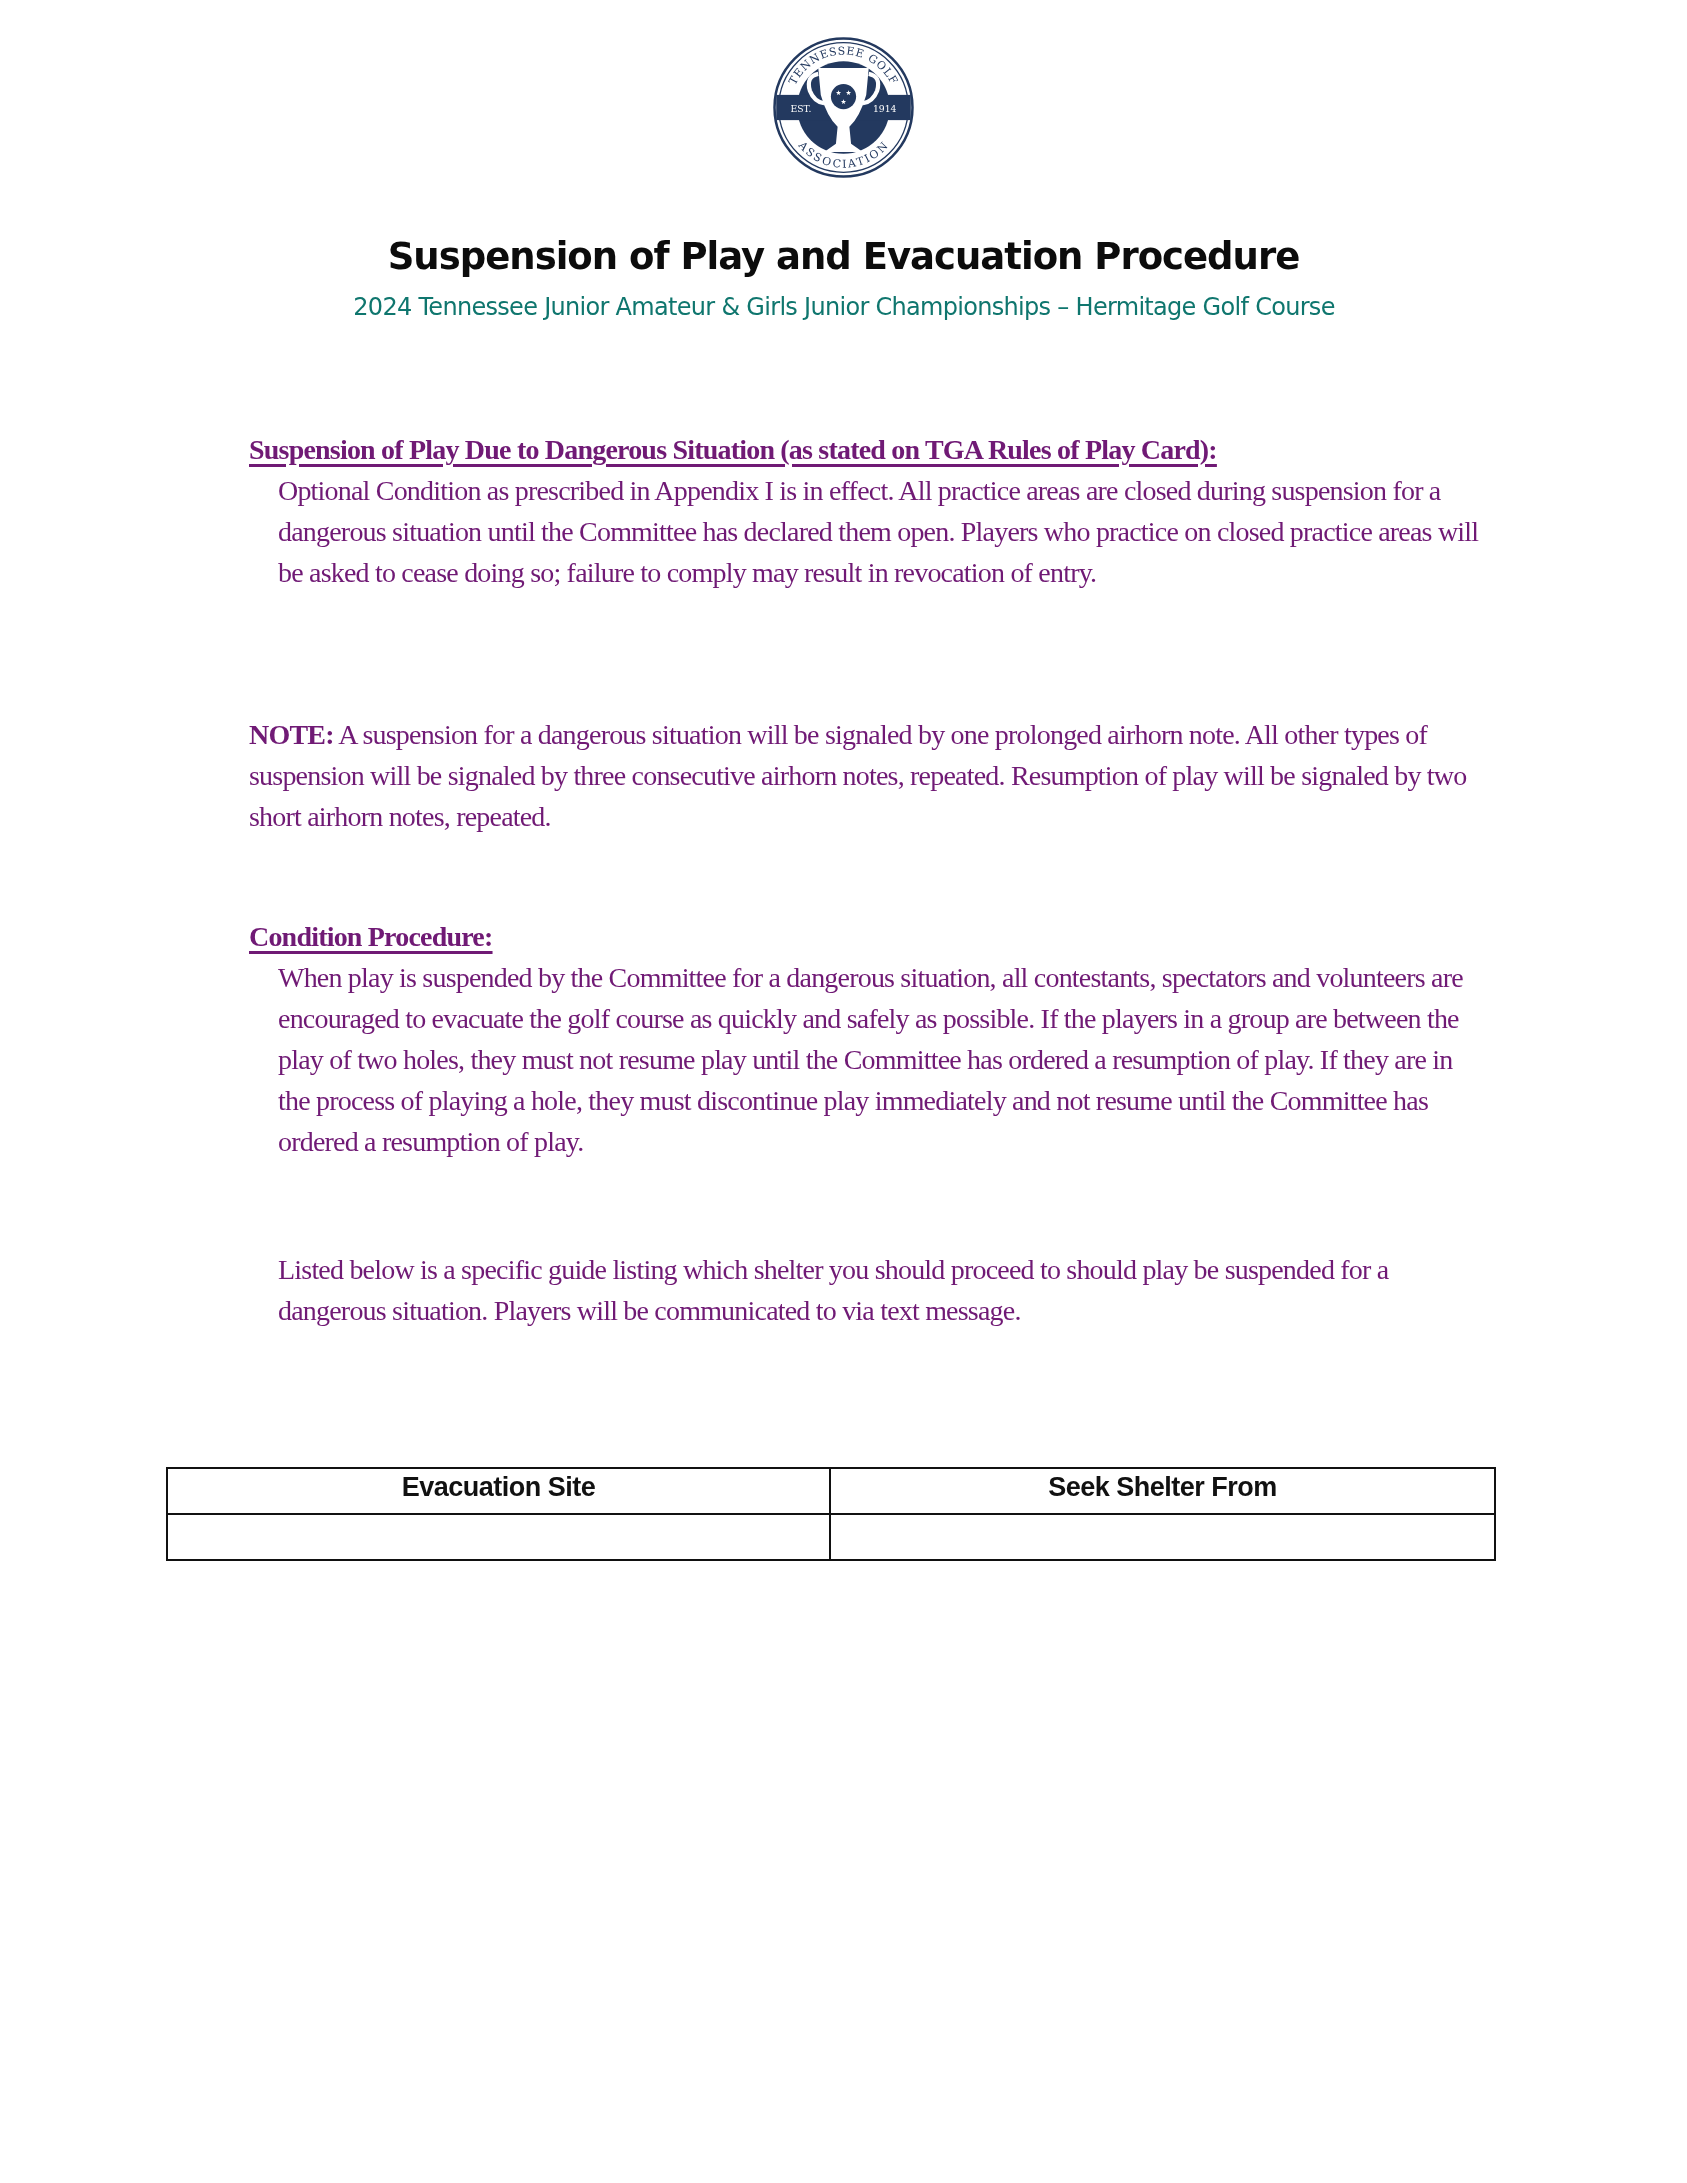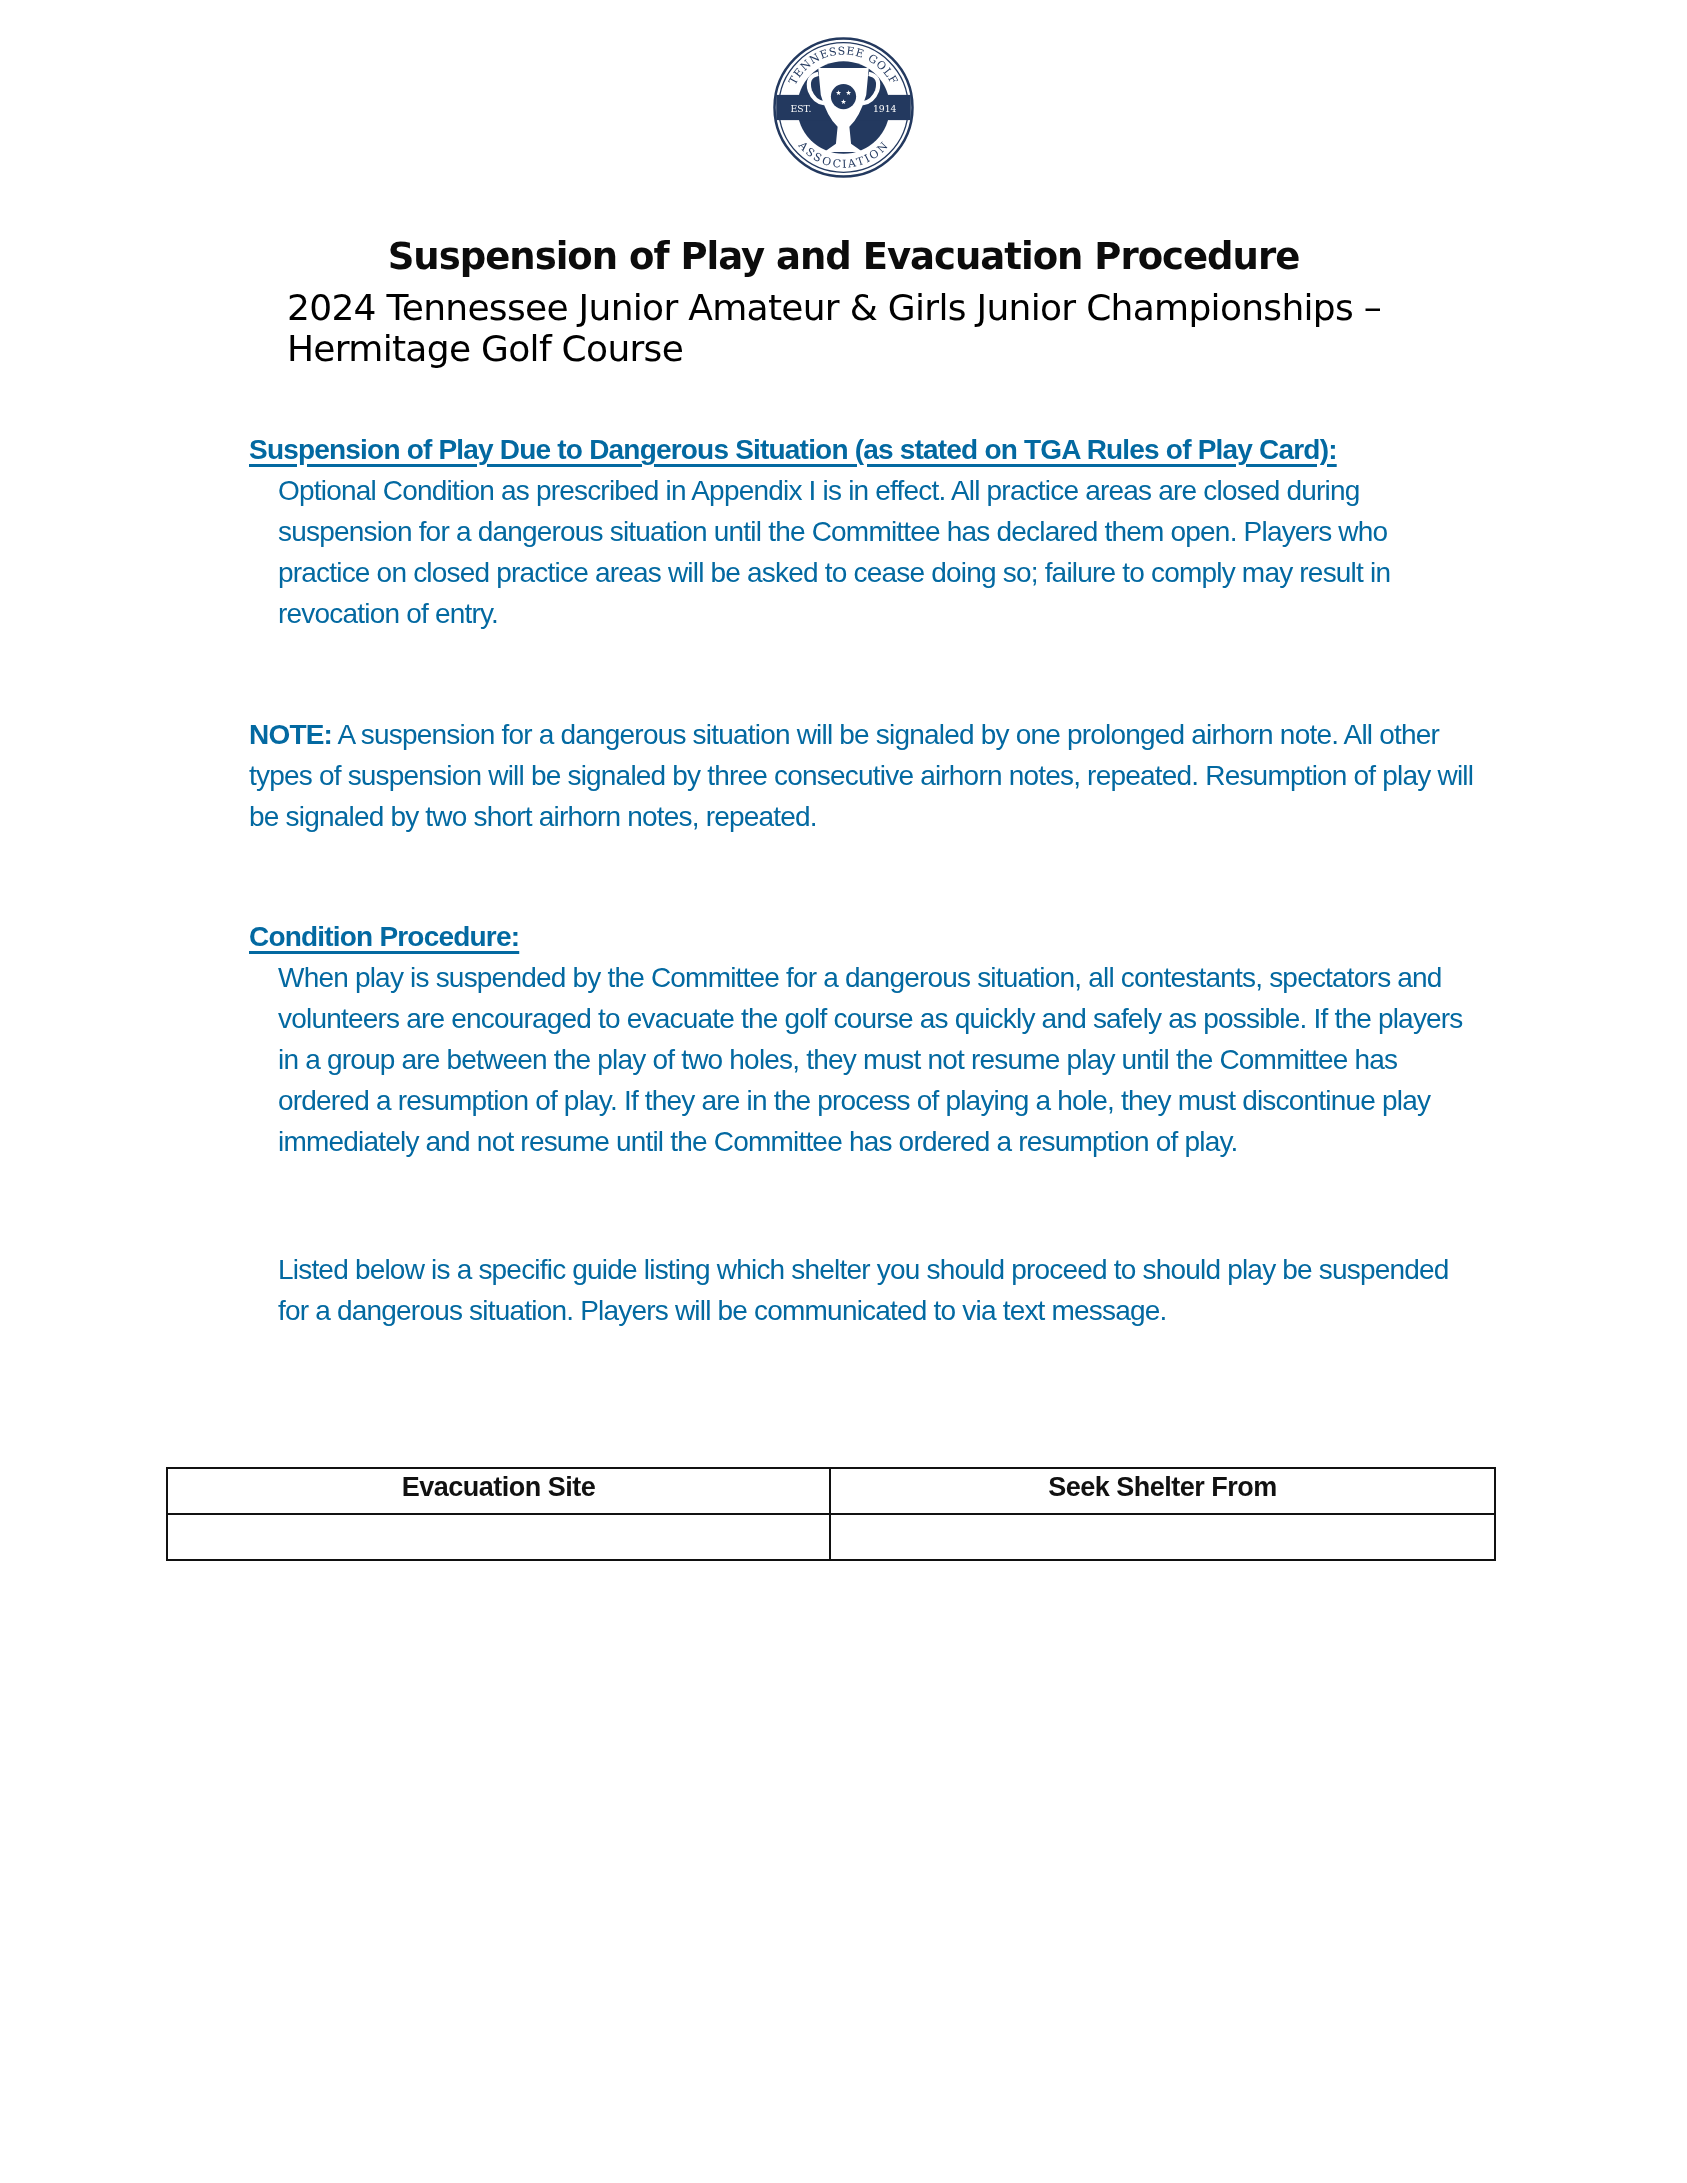--- a/index.html
+++ b/index.html
@@ -1,20 +1,20 @@
 <!DOCTYPE html>
 <html style="font-size:13.5px"><head>
 <meta charset="utf-8">
 <style>
   html, body { margin: 0; padding: 0; background: #ffffff; }
   body { width: 1687px; height: 2183px; position: relative; overflow: hidden; color: #111; font-family: "Liberation Sans", sans-serif; }
   .logo { position: absolute; left: 772px; top: 36px; width: 143px; height: 143px; }
   .title { position: absolute; left: 0; width: 1687px; top: 235px; text-align: center; font-family: "DejaVu Sans", sans-serif; font-weight: bold; font-size: 37px; letter-spacing: -1px; color: #0c0c0c; }
-  .subtitle { position: absolute; left: 287px; width: 1114px; top: 287px; font-family: "DejaVu Sans", sans-serif; font-size: 36px; line-height: 41px; letter-spacing: -0.7px; color: #000000; }
-  .body { position: absolute; left: 249px; width: 1232px; font-family: Liberation Sans, sans-serif; font-size: 28px; line-height: 41px; letter-spacing: -0.8px; color: #0369a1; }
+  .subtitle { position: absolute; left: 287px; width: 1114px; top: 287px; text-align: center; font-family: "DejaVu Sans", sans-serif; font-size: 24px; line-height: 41px; letter-spacing: -0.7px; color: #0f766e; }
+  .body { position: absolute; left: 249px; width: 1232px; font-family: Liberation Serif, serif; font-size: 28px; line-height: 41px; letter-spacing: -0.8px; color: #701a75; }
   .heading { font-weight: bold; text-decoration: underline; text-underline-offset: 5px; text-decoration-thickness: 2.5px; display: inline; }
   .para { display: block; margin-left: 29px; }
   .note-label { font-weight: bold; }
   .sec1 { top: 429px; }
   .sec2 { top: 714px; }
   .sec3 { top: 916px; }
   .sec4 { top: 1249px; }
   table.shelter { position: absolute; left: 166px; top: 1451px; width: 1330px; border-collapse: collapse; font-family: "Liberation Sans", sans-serif; font-size: 27px; letter-spacing: -0.5px; color: #111; margin-top: 16px; }
   table.shelter th, table.shelter td { border: 2.5px solid #111; text-align: center; vertical-align: top; padding: 3.4px 8.4px; }
   table.shelter th { font-weight: bold; height: 37px; }

